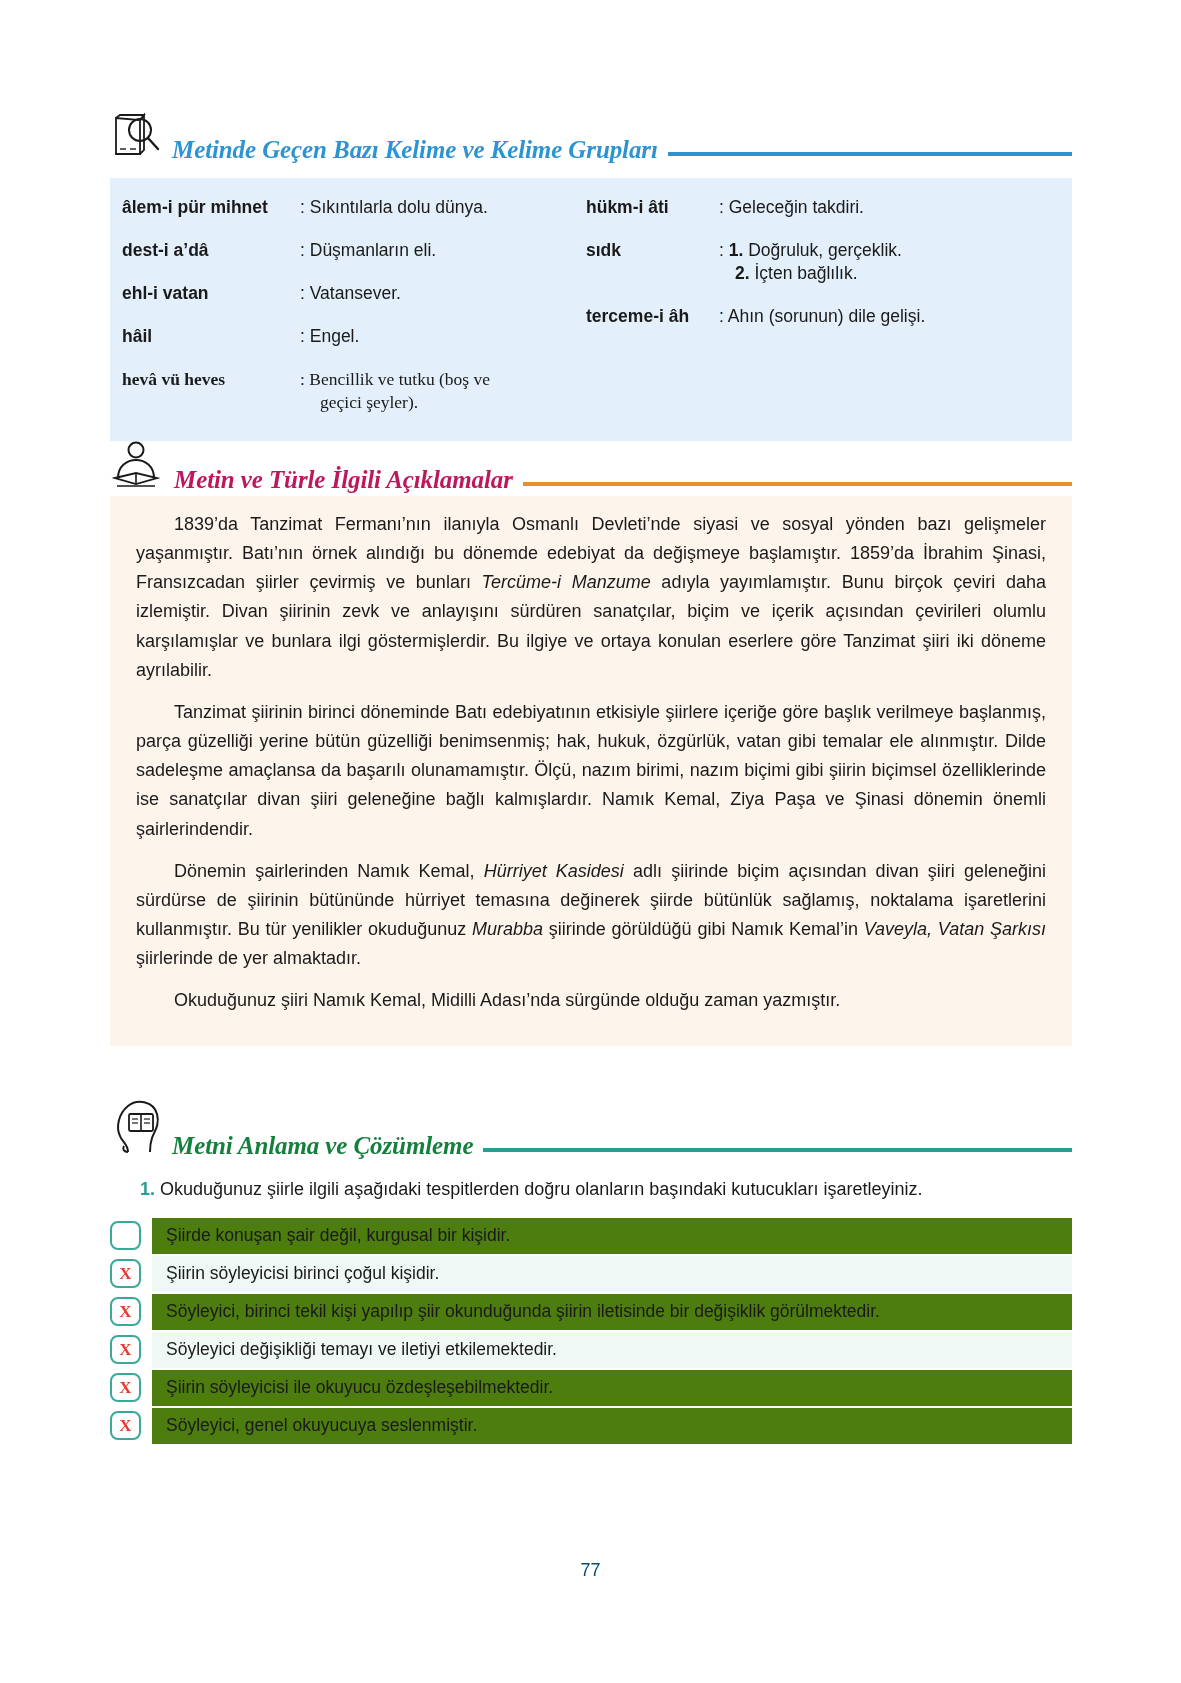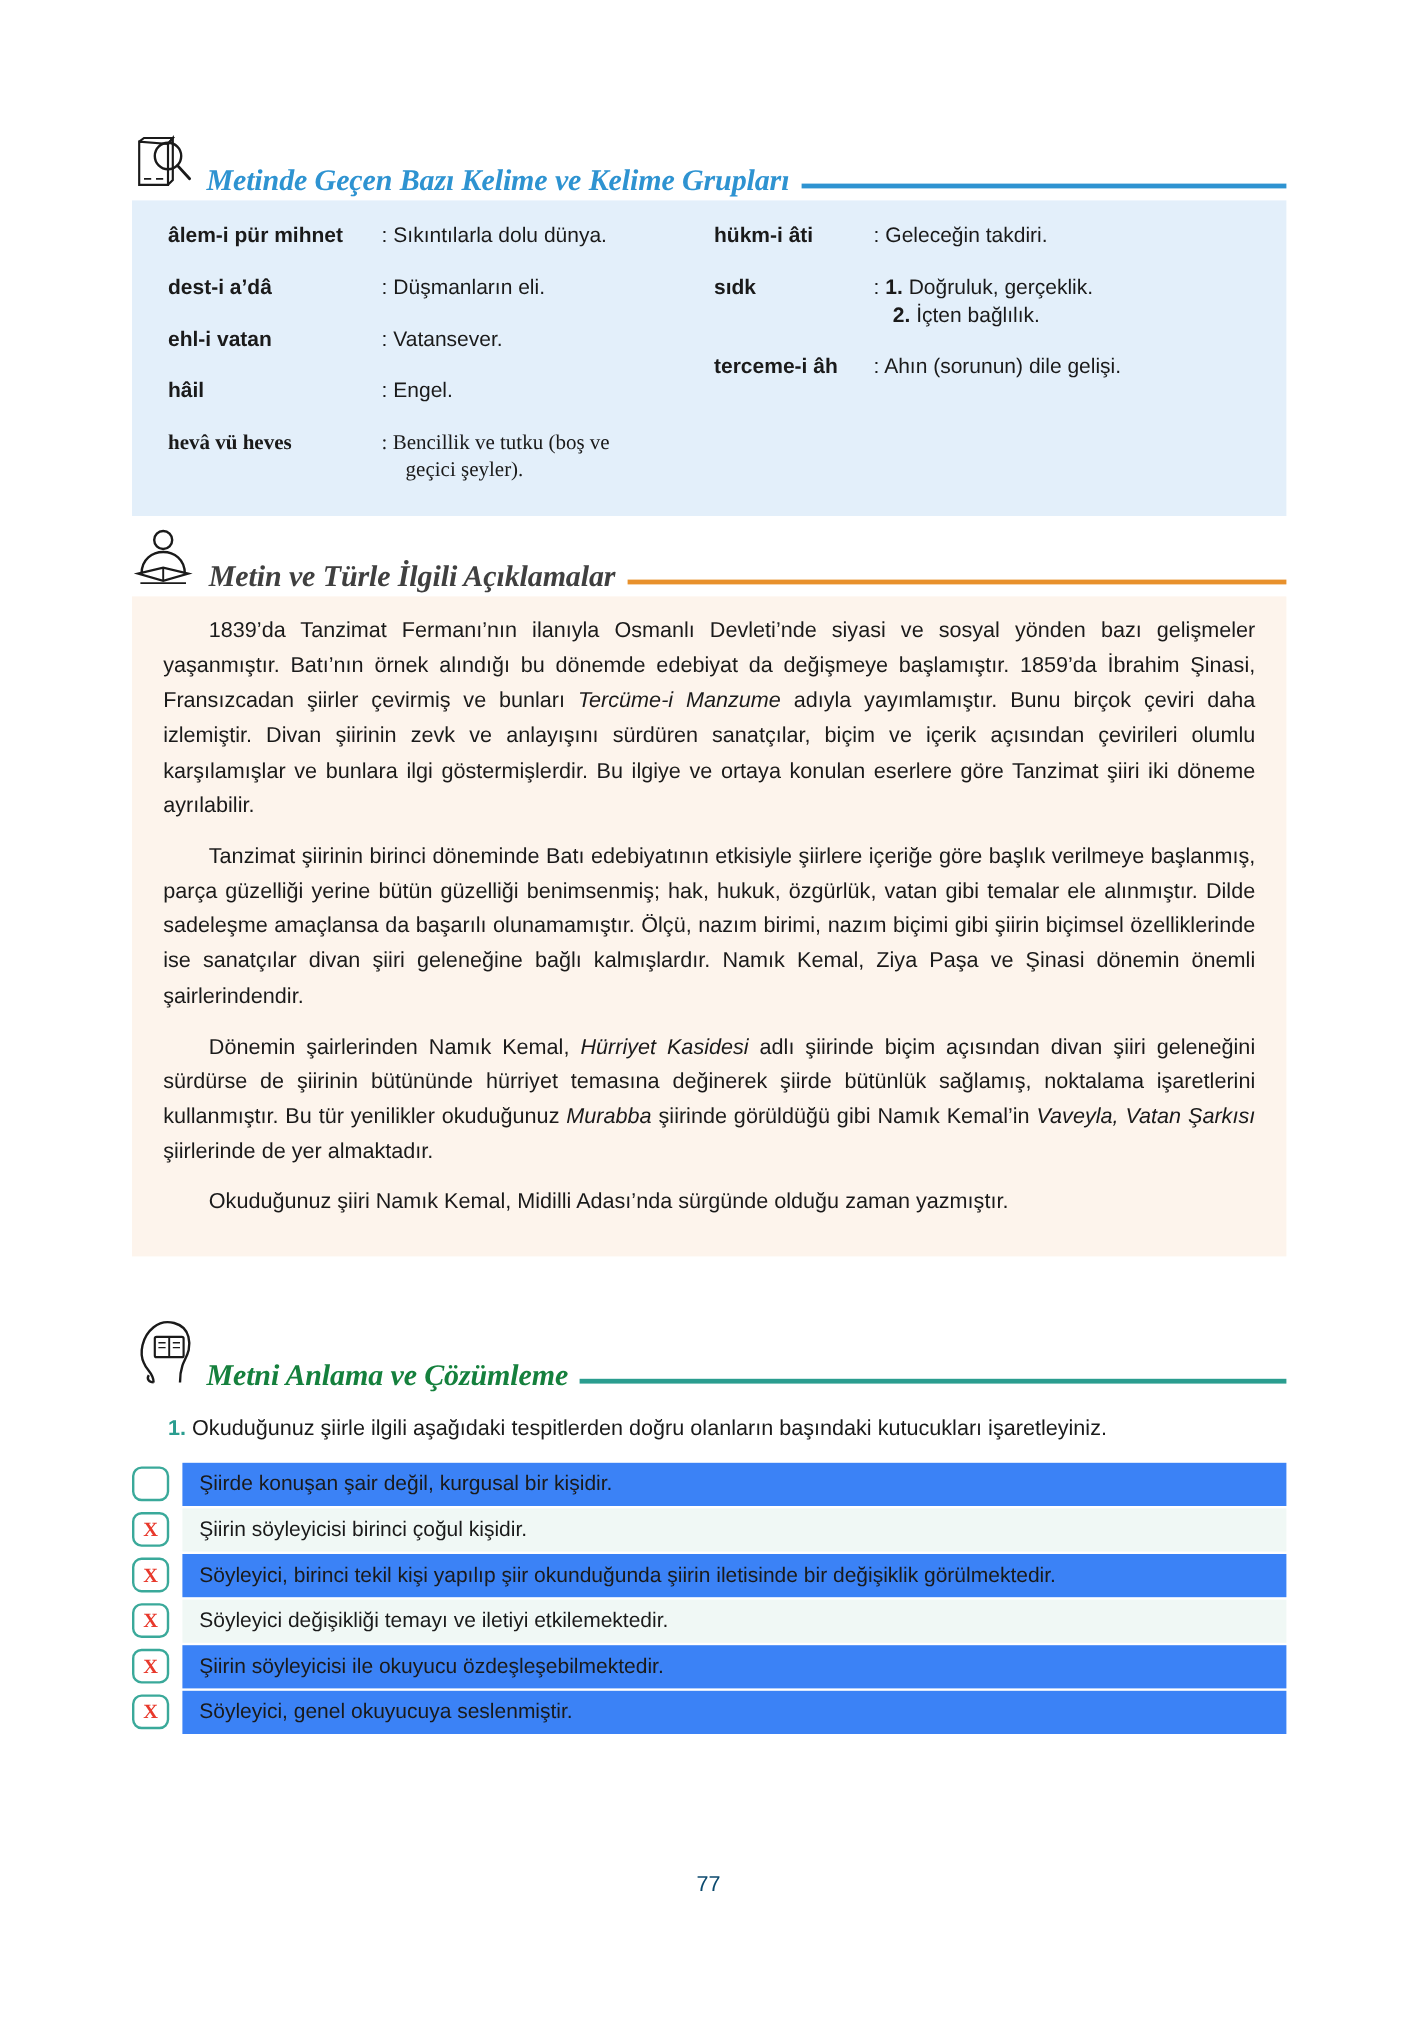--- a/index.html
+++ b/index.html
@@ -40,22 +40,22 @@
   .sec-rule {
     flex: 1 1 auto;
     height: 4px;
     margin-bottom: 8px;
   }
 
   
   .vocab-wrap { position:absolute; left:110px; top:112px; width:962px; }
   .vocab-box {
     background: #e3effa;
-    padding: 18px 22px 26px 30px;
-    margin-top: 2px;
+    padding: 18px 22px 26px 12px;
+    margin-top: 14px;
   }
   .vocab-cols { display:flex; gap: 0px; }
   .vcol { flex: 0 0 50%; }
   .vrow { display:flex; margin-bottom: 20px; font-size: 17.5px; line-height: 1.32; }
   .vterm { font-weight: bold; flex: 0 0 auto; }
   .vcol-left .vterm { width: 178px; }
   .vcol-right .vterm { width: 133px; }
   .vdef { flex: 1 1 auto; text-align: justify; }
   .vdef .num { font-weight: bold; }
   .vdef .sub2 { display:block; padding-left: 16px; }
@@ -120,21 +120,21 @@
     font-family: "Liberation Serif", serif;
     line-height: 1;
   }
   .chk-text {
     flex: 1 1 auto;
     height: 36px;
     display:flex; align-items:center;
     padding-left: 14px;
     font-size: 17.5px;
   }
-  .tint-a .chk-text { background:#3b82f6; }
+  .tint-a .chk-text { background:#4d7c0f; }
   .tint-b .chk-text { background:#f0f8f5; }
 
   
   .pageno {
     position:absolute;
     left:0; right:0;
     top: 1560px;
     text-align:center;
     font-size: 18px;
     color:#0c4a6e;
@@ -223,21 +223,21 @@
     <div class="sec-head">
       <span class="sec-icon">
         <svg width="58" height="50" viewBox="0 0 58 50">
           <circle cx="26" cy="10" r="7.5" fill="none" stroke="#1a1a1a" stroke-width="2"></circle>
           <path d="M8 38 C8 26 17 20 26 20 C35 20 44 26 44 38" fill="none" stroke="#1a1a1a" stroke-width="2"></path>
           <path d="M5 38 L26 33 L47 38 L26 44 Z" fill="#ffffff" stroke="#1a1a1a" stroke-width="1.8"></path>
           <line x1="26" y1="33" x2="26" y2="44" stroke="#1a1a1a" stroke-width="1.6"></line>
           <line x1="7" y1="46" x2="45" y2="46" stroke="#1a1a1a" stroke-width="1.4"></line>
         </svg>
       </span>
-      <span class="sec-title" style="color:#404040">Metin ve Türle İlgili Açıklamalar</span>
+      <span class="sec-title" style="color:#be185d">Metin ve Türle İlgili Açıklamalar</span>
       <span class="sec-rule" style="background:#e8912c"></span>
     </div>
 
     <div class="expl-box">
       <p class="expl-p"><span>1839’da Tanzimat Fermanı’nın ilanıyla Osmanlı Devleti’nde siyasi ve sosyal yönden bazı gelişmeler yaşanmıştır. Batı’nın örnek alındığı bu dönemde edebiyat da değişmeye başlamıştır. 1859’da İbrahim Şinasi, Fransızcadan şiirler çevirmiş ve bunları </span><i>Tercüme-i Manzume</i><span> adıyla yayımlamıştır. Bunu birçok çeviri daha izlemiştir. Divan şiirinin zevk ve anlayışını sürdüren sanatçılar, biçim ve içerik açısından çevirileri olumlu karşılamışlar ve bunlara ilgi göstermişlerdir. Bu ilgiye ve ortaya konulan eserlere göre Tanzimat şiiri iki döneme ayrılabilir.</span></p>
       <p class="expl-p"><span>Tanzimat şiirinin birinci döneminde Batı edebiyatının etkisiyle şiirlere içeriğe göre başlık verilmeye başlanmış, parça güzelliği yerine bütün güzelliği benimsenmiş; hak, hukuk, özgürlük, vatan gibi temalar ele alınmıştır. Dilde sadeleşme amaçlansa da başarılı olunamamıştır. Ölçü, nazım birimi, nazım biçimi gibi şiirin biçimsel özelliklerinde ise sanatçılar divan şiiri geleneğine bağlı kalmışlardır. Namık Kemal, Ziya Paşa ve Şinasi dönemin önemli şairlerindendir.</span></p>
       <p class="expl-p"><span>Dönemin şairlerinden Namık Kemal, </span><i>Hürriyet Kasidesi</i><span> adlı şiirinde biçim açısından divan şiiri geleneğini sürdürse de şiirinin bütününde hürriyet temasına değinerek şiirde bütünlük sağlamış, noktalama işaretlerini kullanmıştır. Bu tür yenilikler okuduğunuz </span><i>Murabba</i><span> şiirinde görüldüğü gibi Namık Kemal’in </span><i>Vaveyla, Vatan Şarkısı</i><span> şiirlerinde de yer almaktadır.</span></p>
       <p class="expl-p"><span>Okuduğunuz şiiri Namık Kemal, Midilli Adası’nda sürgünde olduğu zaman yazmıştır.</span></p>
     </div>
   </div>

